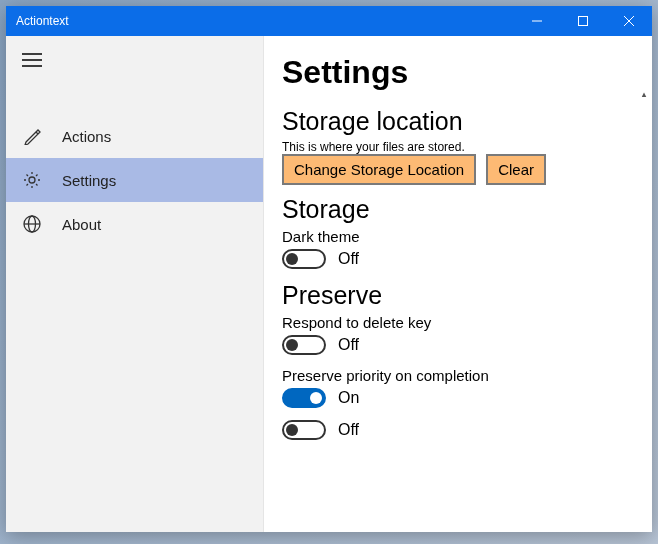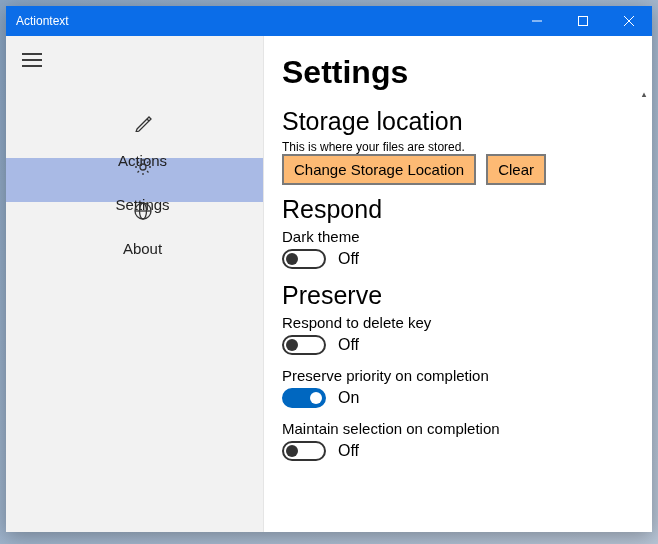--- a/index.html
+++ b/index.html
@@ -61,21 +61,20 @@
   .hamburger svg { stroke: #000; stroke-width: 1.5; }
   .nav-list { padding-top: 30px; }
   .nav-item {
     height: 44px;
     display: flex;
     align-items: center;
     padding-left: 16px;
     gap: 20px;
     font-size: 15px;
     color: #222;
-    flex-direction: column;
   }
   .nav-item.active { background: #a9bae5; }
   .nav-icon {
     width: 20px;
     height: 20px;
     display: flex;
     align-items: center;
     justify-content: center;
   }
   .nav-icon svg { stroke: #333; stroke-width: 1.3; fill: none; }
@@ -229,21 +228,21 @@
     <div class="main">
       <h1 class="page-title">Settings</h1>
 
       <h2 class="section-title">Storage location</h2>
       <div class="section-desc">This is where your files are stored.</div>
       <div class="btn-row">
         <button class="btn">Change Storage Location</button>
         <button class="btn">Clear</button>
       </div>
 
-      <h2 class="section-title">Respond</h2>
+      <h2 class="section-title">Storage</h2>
       <div class="setting-label">Dark theme</div>
       <div class="toggle-row">
         <div class="toggle off">
             <div class="knob"></div>
           </div>
         <span class="toggle-state">Off</span>
       </div>
 
       <h2 class="section-title">Preserve</h2>
 
@@ -256,21 +255,20 @@
       </div>
 
       <div class="setting-label">Preserve priority on completion</div>
       <div class="toggle-row">
         <div class="toggle on">
             <div class="knob"></div>
           </div>
         <span class="toggle-state">On</span>
       </div>
 
-      <div class="setting-label">Maintain selection on completion</div>
       <div class="toggle-row">
         <div class="toggle off">
             <div class="knob"></div>
           </div>
         <span class="toggle-state">Off</span>
       </div>
 
       <div class="scrolltrack">
         <div class="scroll-arrow">▴</div>
       </div>

